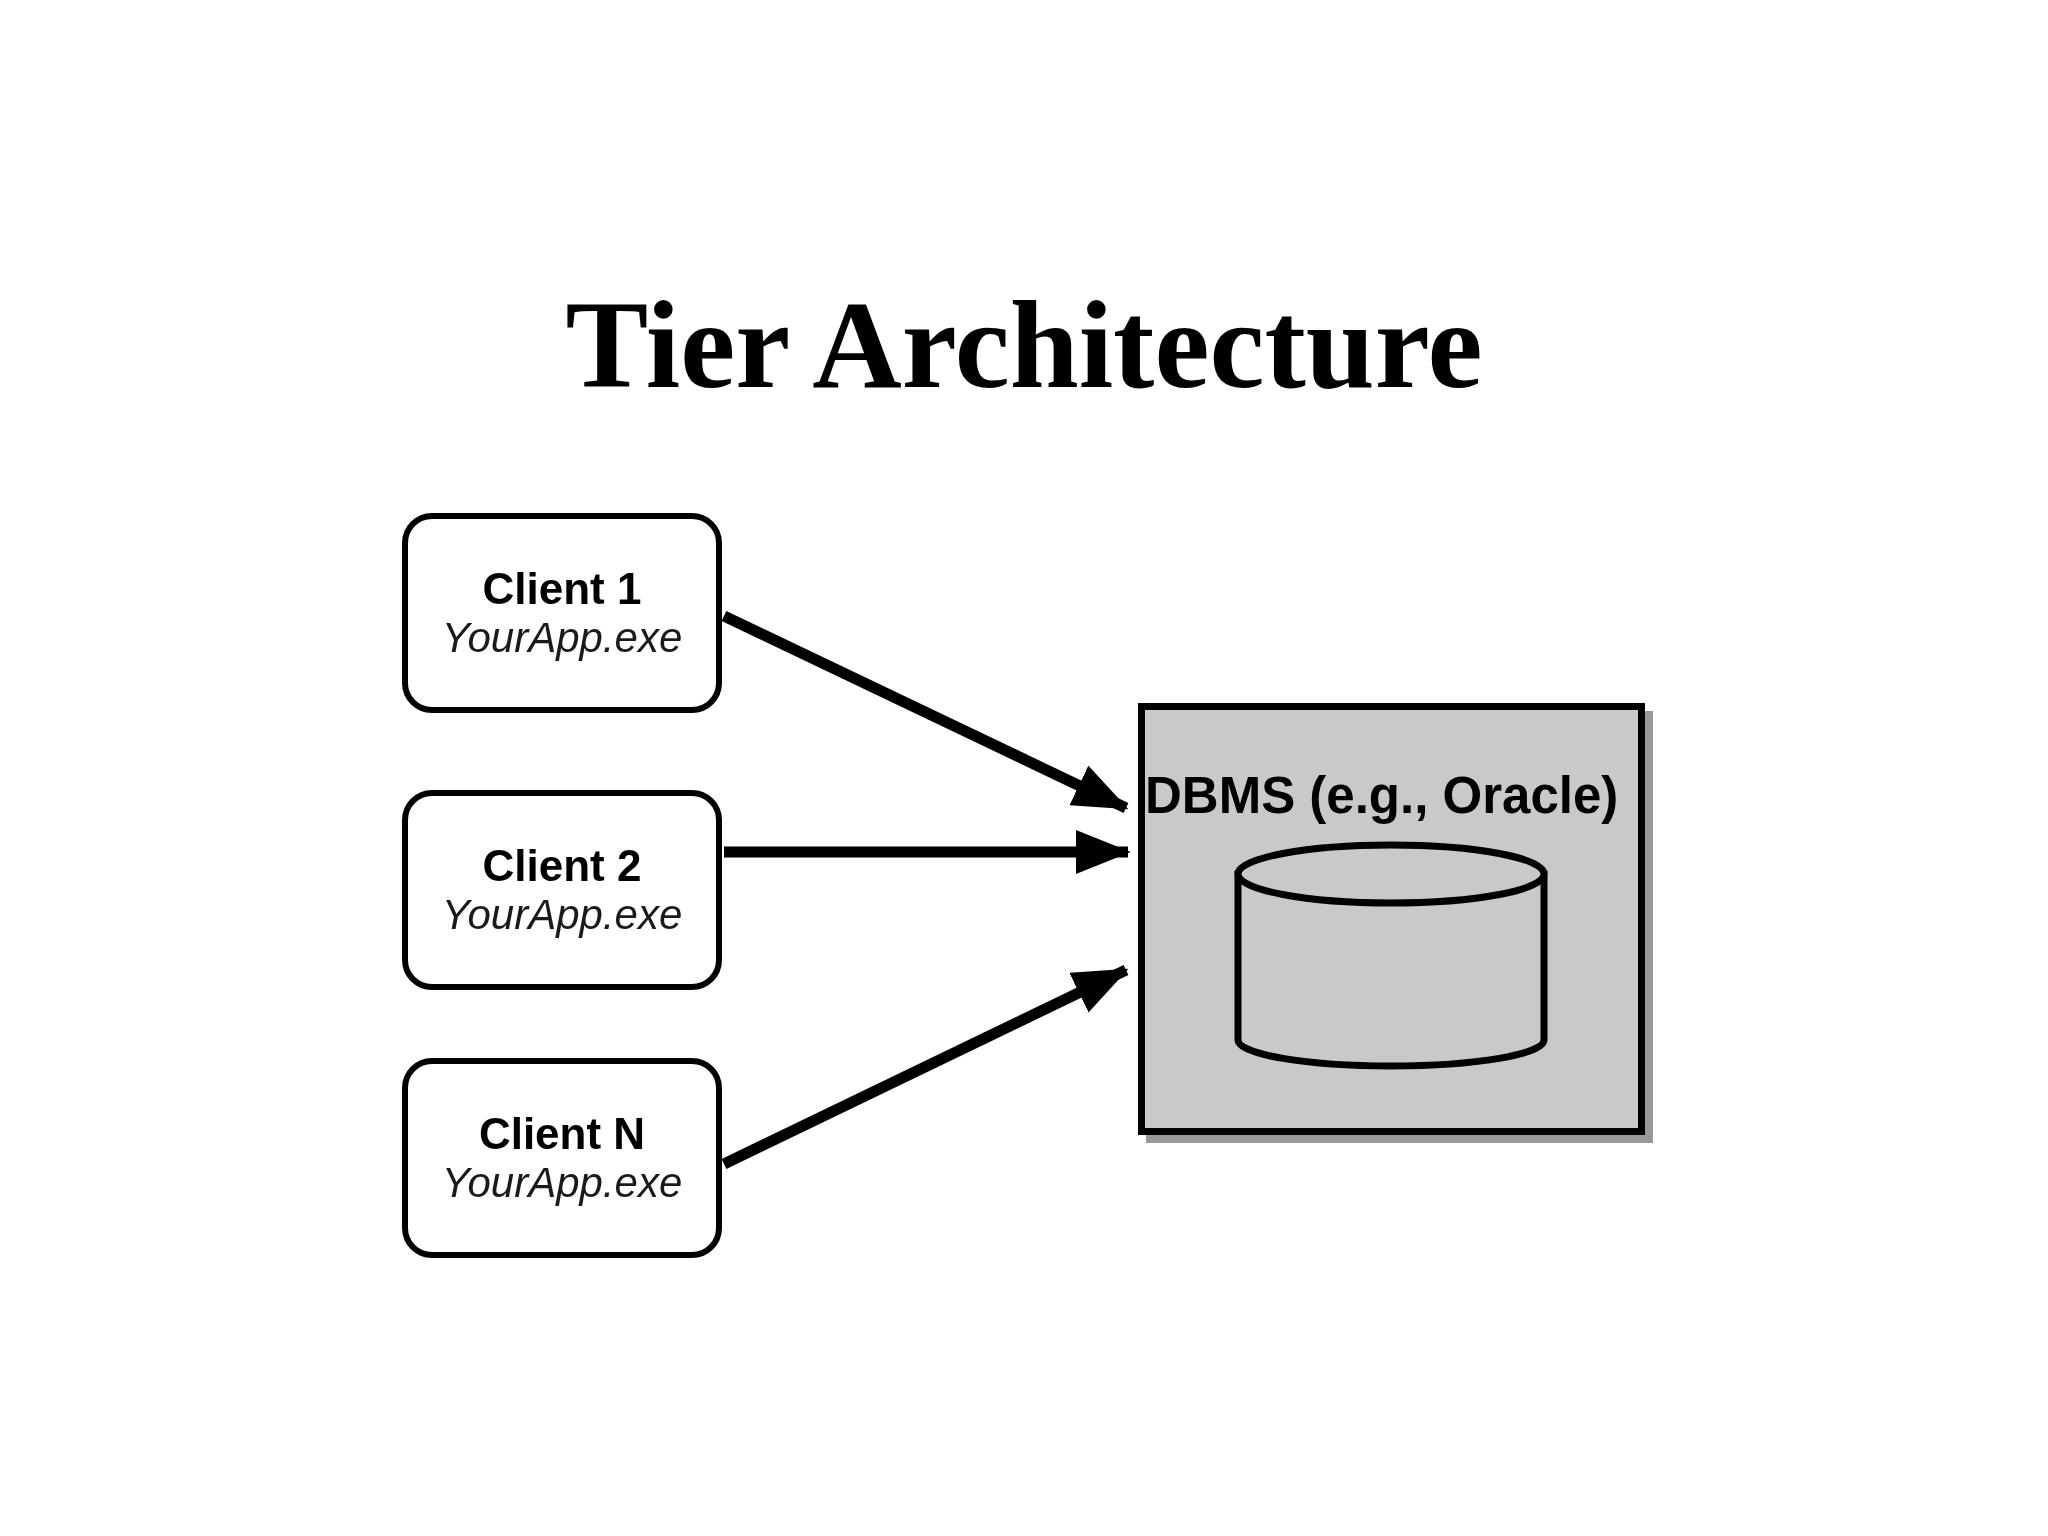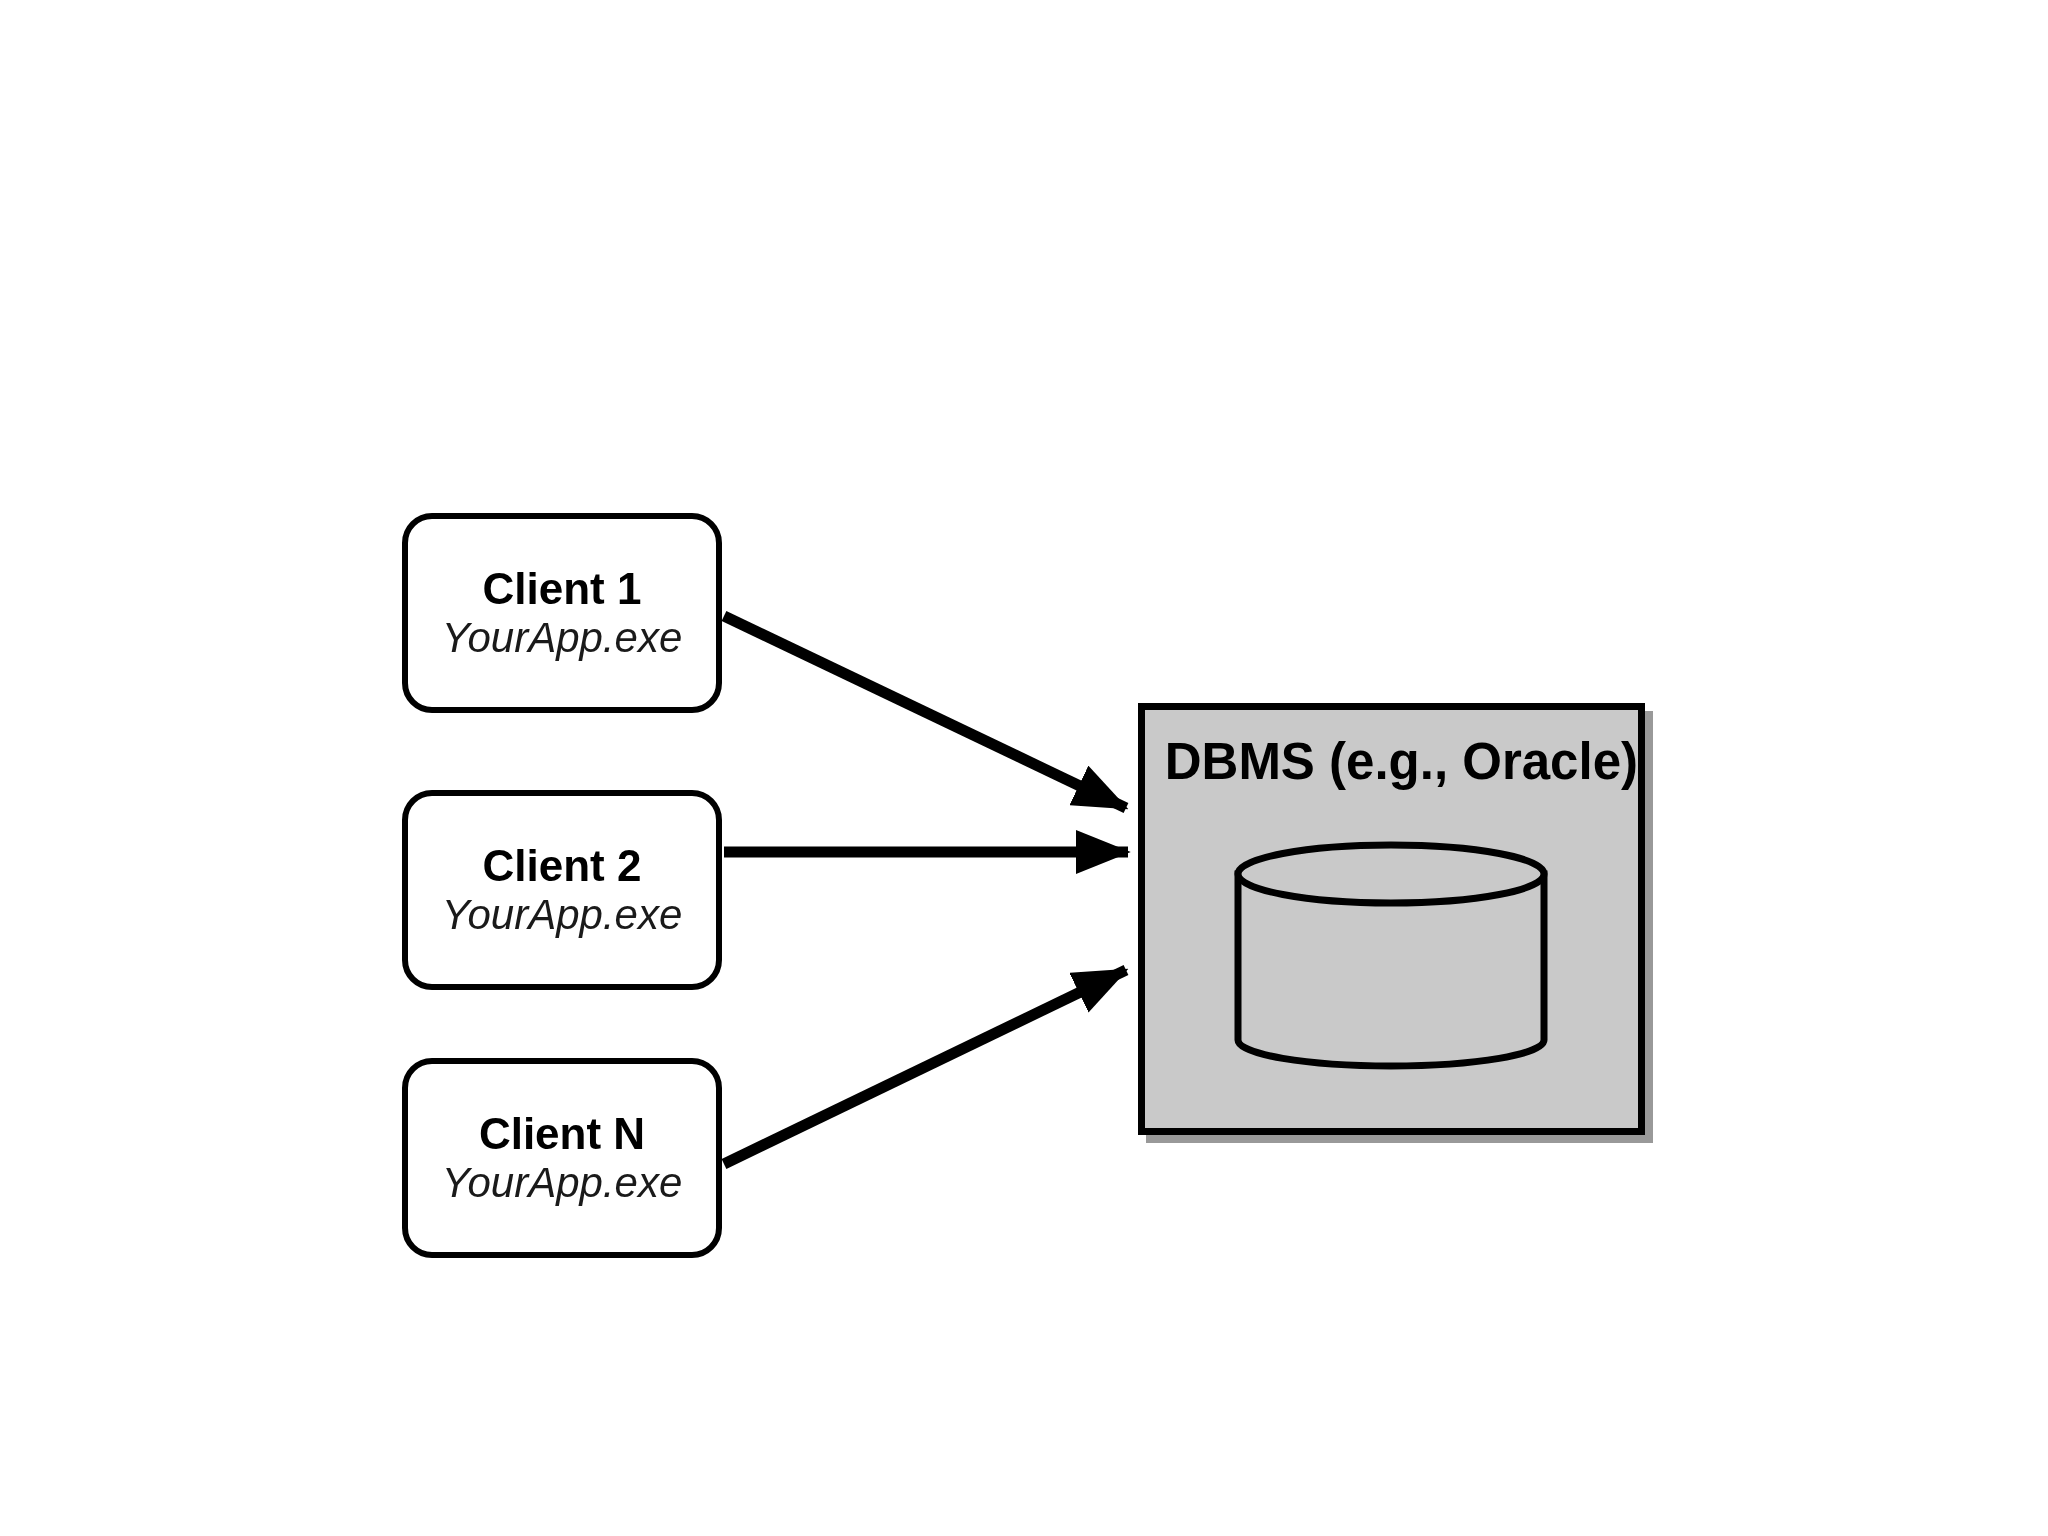--- a/index.html
+++ b/index.html
@@ -31,34 +31,34 @@
   .client-app {
     font-style:italic; font-size:42px; line-height:49px; color:#1a1a1a;
   }
   .dbms-box {
     position:absolute; left:1138px; top:703px; width:507px; height:432px;
     box-sizing:border-box;
     background:#c9c9c9; border:7px solid #000000;
     box-shadow:8px 8px 0 0 #999999;
   }
   .dbms-label {
-    padding-top:24px; text-align:right;
+    padding-top:58px; text-align:left;
     font-weight:bold; font-size:51px; line-height:56px; color:#000000;
   }
   .overlay {
     position:absolute; left:0; top:0; width:2048px; height:1536px;
     pointer-events:none;
   }
 </style>
 </head>
 <body>
 
 <div class="slide">
 
-  <h1 class="title"><br></h1>
+  <h1 class="title"><br><span>Tier Architecture</span></h1>
 
   <div class="client-box c1">
     <div class="client-name">Client 1</div>
     <div class="client-app">YourApp.exe</div>
   </div>
 
   <div class="client-box c2">
     <div class="client-name">Client 2</div>
     <div class="client-app">YourApp.exe</div>
   </div>

